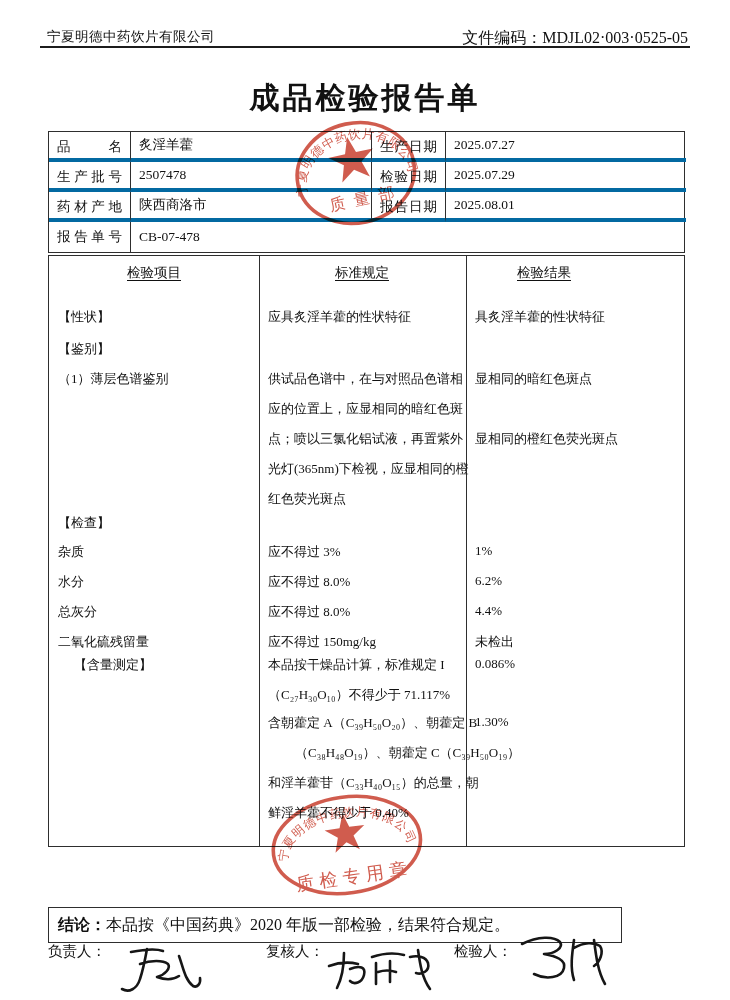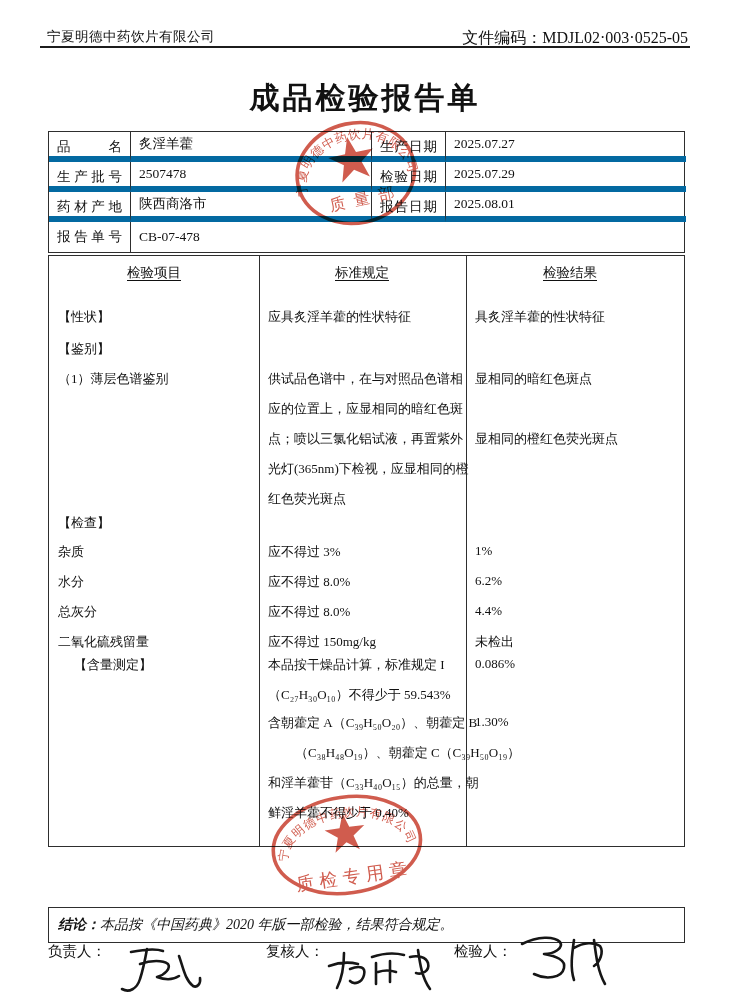--- a/index.html
+++ b/index.html
@@ -11,38 +11,38 @@
   .abs{position:absolute;}
   .hdr-left{left:47px;top:28px;font-size:13.5px;letter-spacing:.5px;}
   .hdr-right{right:42px;top:28px;font-size:16px;}
   .hdr-rule{left:40px;top:46px;width:650px;height:2px;background:#1c1c1c;}
   .title{left:0;top:78px;width:730px;text-align:center;margin:0;
     font-size:30px;font-weight:bold;letter-spacing:3px;}
   
   .info-table{left:48px;top:131px;width:637px;border:1px solid #2e2e2e;
     display:grid;grid-template-columns:82px 241px 74px 240px;grid-auto-rows:30px;
     font-size:13.5px;box-sizing:border-box;}
-  .cell{border-right:1px solid #2e2e2e;border-bottom:6px solid #0369a1;
+  .cell{border-right:1px solid #2e2e2e;border-bottom:4px solid #0369a1;
     display:flex;align-items:center;padding:0 8px;white-space:nowrap;overflow:hidden;}
   .cell.lab{display:block;line-height:29px;text-align:justify;text-align-last:justify;}
   .cell.noR{border-right:none;}
   .cell.noB{border-bottom:none;}
   .cell.span3{grid-column:2/5;}
   
   .main-table{left:48px;top:255px;width:637px;height:592px;
     border:1px solid #2e2e2e;box-sizing:border-box;font-size:13px;}
   .vline{position:absolute;top:0;bottom:0;width:1px;background:#2e2e2e;}
   .v1{left:210px;} .v2{left:417px;}
   .th{position:absolute;top:8px;font-size:13.5px;text-decoration:underline;
     text-underline-offset:3px;white-space:nowrap;transform:translateX(-50%);}
   .ln{position:absolute;white-space:nowrap;}
   .m1{left:9px;} .m2{left:219px;} .m3{left:426px;}
   
-  .conclusion{left:48px;top:907px;width:637px;height:36px;border:1px solid #2e2e2e;
-    box-sizing:border-box;display:flex;align-items:center;padding-left:9px;font-size:14px;font-style:italic;}
+  .conclusion{left:48px;top:907px;width:574px;height:36px;border:1px solid #2e2e2e;
+    box-sizing:border-box;display:flex;align-items:center;padding-left:9px;font-size:16px;}
   .c-label{font-weight:bold;}
   .sig-label{top:942px;font-size:14.5px;}
   .sl1{left:48px;} .sl2{left:266px;} .sl3{left:454px;}
   .sig{position:absolute;}
   
   .stamp{position:absolute;color:#c63827;opacity:.82;mix-blend-mode:multiply;}
 </style>
 </head>
 <body>
 
@@ -73,21 +73,21 @@
     <div class="cell lab noB">报告单号</div>
     <div class="cell span3 noR noB">CB-07-478</div>
   </div>
 
   <div class="abs main-table">
     <div class="vline v1"></div>
     <div class="vline v2"></div>
 
     <div class="th" style="left:105px;">检验项目</div>
     <div class="th" style="left:313px;">标准规定</div>
-    <div class="th" style="left:521px;">检验结果</div>
+    <div class="th" style="left:495px;">检验结果</div>
 
     <div class="ln m1" style="top:52px;">【性状】</div>
     <div class="ln m1" style="top:84px;">【鉴别】</div>
     <div class="ln m1" style="top:114px;">（1）薄层色谱鉴别</div>
     <div class="ln m1" style="top:258px;">【检查】</div>
     <div class="ln m1" style="top:287px;">杂质</div>
     <div class="ln m1" style="top:317px;">水分</div>
     <div class="ln m1" style="top:347px;">总灰分</div>
     <div class="ln m1" style="top:377px;">二氧化硫残留量</div>
     <div class="ln m1" style="top:400px;margin-left:16px;">【含量测定】</div>
@@ -96,21 +96,21 @@
     <div class="ln m2" style="top:114px;">供试品色谱中，在与对照品色谱相</div>
     <div class="ln m2" style="top:144px;">应的位置上，应显相同的暗红色斑</div>
     <div class="ln m2" style="top:174px;">点；喷以三氯化铝试液，再置紫外</div>
     <div class="ln m2" style="top:204px;">光灯(365nm)下检视，应显相同的橙</div>
     <div class="ln m2" style="top:234px;">红色荧光斑点</div>
     <div class="ln m2" style="top:287px;">应不得过 3%</div>
     <div class="ln m2" style="top:317px;">应不得过 8.0%</div>
     <div class="ln m2" style="top:347px;">应不得过 8.0%</div>
     <div class="ln m2" style="top:377px;">应不得过 150mg/kg</div>
     <div class="ln m2" style="top:400px;">本品按干燥品计算，标准规定 I</div>
-    <div class="ln m2" style="top:430px;">（C₂₇H₃₀O₁₀）不得少于 59.543%</div>
+    <div class="ln m2" style="top:430px;">（C₂₇H₃₀O₁₀）不得少于 71.117%</div>
     <div class="ln m2" style="top:458px;">含朝藿定 A（C₃₉H₅₀O₂₀）、朝藿定 B</div>
     <div class="ln m2" style="top:488px;margin-left:27px;">（C₃₈H₄₈O₁₉）、朝藿定 C（C₃₉H₅₀O₁₉）</div>
     <div class="ln m2" style="top:518px;">和淫羊藿苷（C₃₃H₄₀O₁₅）的总量，朝</div>
     <div class="ln m2" style="top:548px;">鲜淫羊藿不得少于 0.40%</div>
 
     <div class="ln m3" style="top:52px;">具炙淫羊藿的性状特征</div>
     <div class="ln m3" style="top:114px;">显相同的暗红色斑点</div>
     <div class="ln m3" style="top:174px;">显相同的橙红色荧光斑点</div>
     <div class="ln m3" style="top:287px;">1%</div>
     <div class="ln m3" style="top:317px;">6.2%</div>

